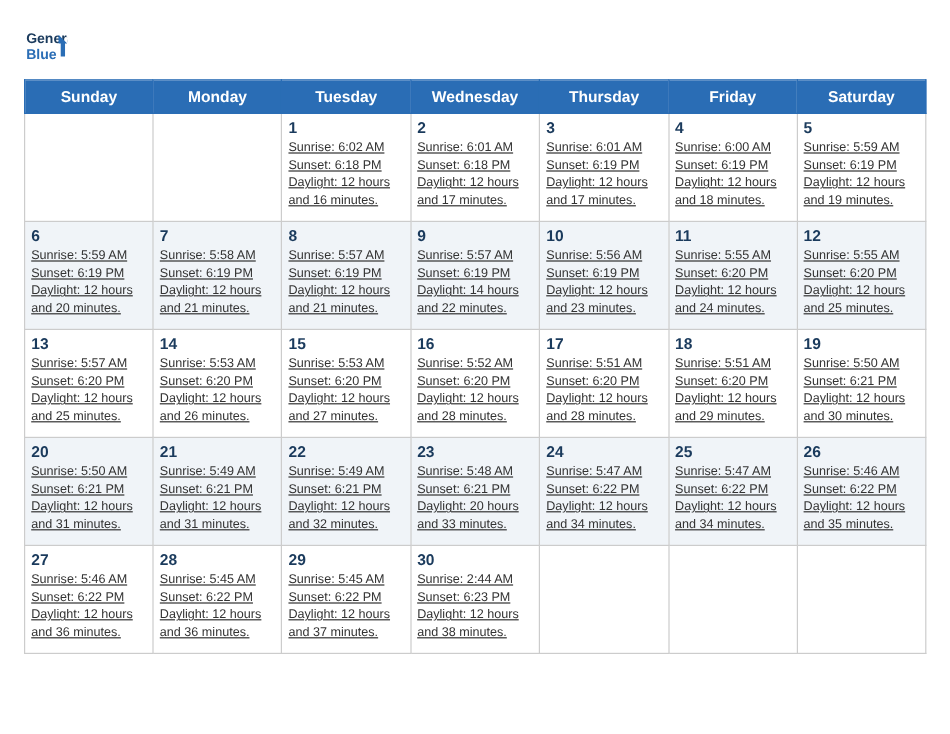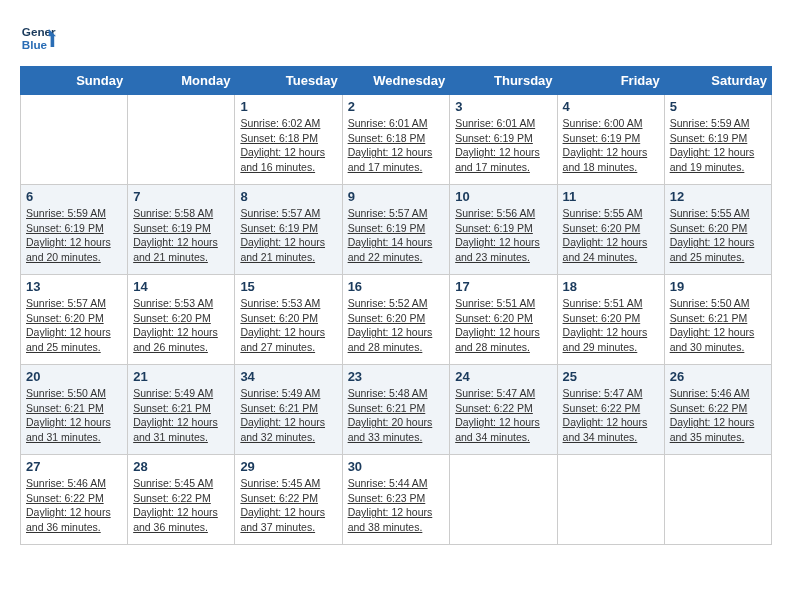--- a/index.html
+++ b/index.html
@@ -48,21 +48,21 @@
     }
     .calendar {
       width: 100%;
       border-collapse: collapse;
       font-size: 11px;
     }
     .calendar thead th {
       background: #2a6db5;
       color: #fff;
       padding: 6px 4px;
-      text-align: right;
+      text-align: center;
       font-size: 13px;
       font-weight: bold;
       border: 1px solid #2a6db5;
     }
     .calendar tbody td {
       border: 1px solid #ccc;
       vertical-align: top;
       padding: 4px 5px;
       width: 108px;
       min-height: 80px;
@@ -209,21 +209,21 @@
       <tr>
         <td>
           <div class="cell-day">20</div>
           <div class="cell-info"><span>Sunrise: 5:50 AM</span><br><span>Sunset: 6:21 PM</span><br><span>Daylight: 12 hours and 31 minutes.</span></div>
         </td>
         <td>
           <div class="cell-day">21</div>
           <div class="cell-info"><span>Sunrise: 5:49 AM</span><br><span>Sunset: 6:21 PM</span><br><span>Daylight: 12 hours and 31 minutes.</span></div>
         </td>
         <td>
-          <div class="cell-day">34</div>
+          <div class="cell-day">22</div>
           <div class="cell-info"><span>Sunrise: 5:49 AM</span><br><span>Sunset: 6:21 PM</span><br><span>Daylight: 12 hours and 32 minutes.</span></div>
         </td>
         <td>
           <div class="cell-day">23</div>
           <div class="cell-info"><span>Sunrise: 5:48 AM</span><br><span>Sunset: 6:21 PM</span><br><span>Daylight: 20 hours and 33 minutes.</span></div>
         </td>
         <td>
           <div class="cell-day">24</div>
           <div class="cell-info"><span>Sunrise: 5:47 AM</span><br><span>Sunset: 6:22 PM</span><br><span>Daylight: 12 hours and 34 minutes.</span></div>
         </td>
@@ -244,20 +244,20 @@
         <td>
           <div class="cell-day">28</div>
           <div class="cell-info"><span>Sunrise: 5:45 AM</span><br><span>Sunset: 6:22 PM</span><br><span>Daylight: 12 hours and 36 minutes.</span></div>
         </td>
         <td>
           <div class="cell-day">29</div>
           <div class="cell-info"><span>Sunrise: 5:45 AM</span><br><span>Sunset: 6:22 PM</span><br><span>Daylight: 12 hours and 37 minutes.</span></div>
         </td>
         <td>
           <div class="cell-day">30</div>
-          <div class="cell-info"><span>Sunrise: 5:44 AM</span><br><span>Sunset: 6:23 PM</span><br><span>Daylight: 12 hours and 38 minutes.</span></div>
+          <div class="cell-info"><span>Sunrise: 2:44 AM</span><br><span>Sunset: 6:23 PM</span><br><span>Daylight: 12 hours and 38 minutes.</span></div>
         </td>
         <td class="empty-cell"></td>
         <td class="empty-cell"></td>
         <td class="empty-cell"></td>
       </tr>
     </tbody>
 </table>
 
 </body></html>

